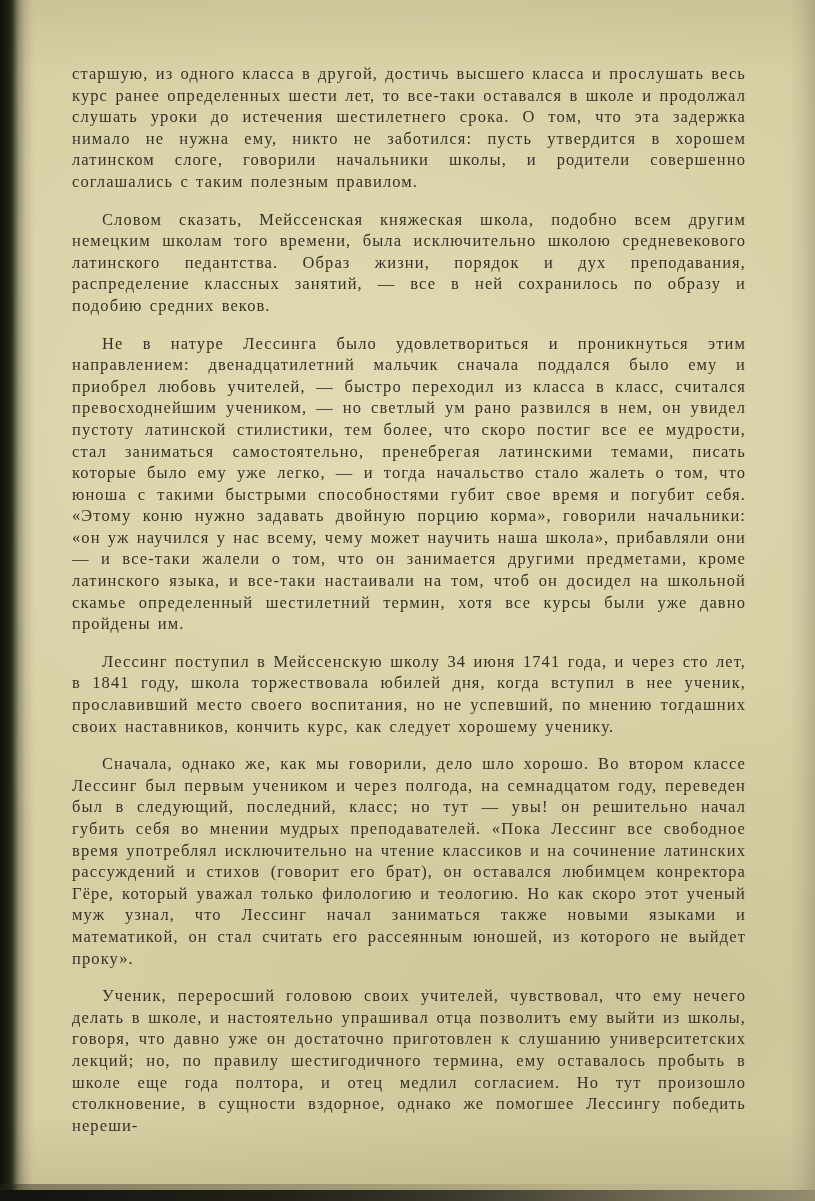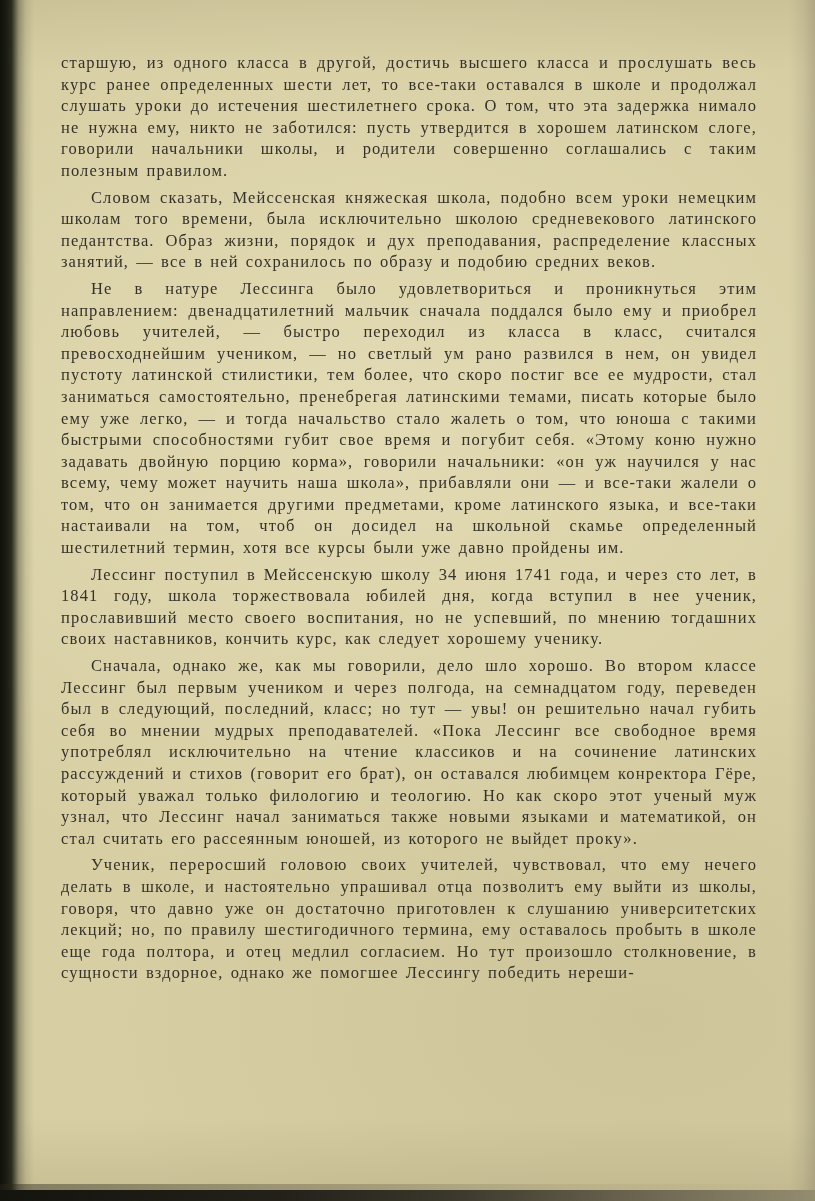--- a/index.html
+++ b/index.html
@@ -72,21 +72,21 @@
     top: 47px;
     width: 706px;
     color: #35322b;
     font-size: 16.5px;
     line-height: 21.6px;
     text-align: justify;
     letter-spacing: 1.1px;
     word-spacing: 2px;
   }
   .text-block p {
-    margin: 5px;
+    margin: 16px;
     padding: 0;
     text-indent: 30px;
   }
   .text-block p.no-indent {
     text-indent: 0;
   }
   .page-number {
     position: absolute;
     right: 58px;
     top: 1199px;
@@ -100,21 +100,21 @@
 
 <div class="page">
 
   <div class="left-edge"></div>
   <div class="right-edge"></div>
   <div class="bottom-edge-soft"></div>
   <div class="bottom-edge"></div>
 
   <div class="text-block">
     <p class="no-indent">старшую, из одного класса в другой, достичь высшего класса и прослушать весь курс ранее определенных шести лет, то все-таки оставался в школе и продолжал слушать уроки до истечения шестилетнего срока. О том, что эта задержка нимало не нужна ему, никто не заботился: пусть утвердится в хорошем латинском слоге, говорили начальники школы, и родители совершенно соглашались с таким полезным правилом.</p>
-    <p>Словом сказать, Мейссенская княжеская школа, подобно всем уроки немецким школам того времени, была исключительно школою средневекового латинского педантства. Образ жизни, порядок и дух преподавания, распределение классных занятий, — все в ней сохранилось по образу и подобию средних веков.</p>
+    <p>Словом сказать, Мейссенская княжеская школа, подобно всем другим немецким школам того времени, была исключительно школою средневекового латинского педантства. Образ жизни, порядок и дух преподавания, распределение классных занятий, — все в ней сохранилось по образу и подобию средних веков.</p>
     <p>Не в натуре Лессинга было удовлетвориться и проникнуться этим направлением: двенадцатилетний мальчик сначала поддался было ему и приобрел любовь учителей, — быстро переходил из класса в класс, считался превосходнейшим учеником, — но светлый ум рано развился в нем, он увидел пустоту латинской стилистики, тем более, что скоро постиг все ее мудрости, стал заниматься самостоятельно, пренебрегая латинскими темами, писать которые было ему уже легко, — и тогда начальство стало жалеть о том, что юноша с такими быстрыми способностями губит свое время и погубит себя. «Этому коню нужно задавать двойную порцию корма», говорили начальники: «он уж научился у нас всему, чему может научить наша школа», прибавляли они — и все-таки жалели о том, что он занимается другими предметами, кроме латинского языка, и все-таки настаивали на том, чтоб он досидел на школьной скамье определенный шестилетний термин, хотя все курсы были уже давно пройдены им.</p>
     <p>Лессинг поступил в Мейссенскую школу 34 июня 1741 года, и через сто лет, в 1841 году, школа торжествовала юбилей дня, когда вступил в нее ученик, прославивший место своего воспитания, но не успевший, по мнению тогдашних своих наставников, кончить курс, как следует хорошему ученику.</p>
     <p>Сначала, однако же, как мы говорили, дело шло хорошо. Во втором классе Лессинг был первым учеником и через полгода, на семнадцатом году, переведен был в следующий, последний, класс; но тут — увы! он решительно начал губить себя во мнении мудрых преподавателей. «Пока Лессинг все свободное время употреблял исключительно на чтение классиков и на сочинение латинских рассуждений и стихов (говорит его брат), он оставался любимцем конректора Гёре, который уважал только филологию и теологию. Но как скоро этот ученый муж узнал, что Лессинг начал заниматься также новыми языками и математикой, он стал считать его рассеянным юношей, из которого не выйдет проку».</p>
     <p>Ученик, переросший головою своих учителей, чувствовал, что ему нечего делать в школе, и настоятельно упрашивал отца позволитъ ему выйти из школы, говоря, что давно уже он достаточно приготовлен к слушанию университетских лекций; но, по правилу шестигодичного термина, ему оставалось пробыть в школе еще года полтора, и отец медлил согласием. Но тут произошло столкновение, в сущности вздорное, однако же помогшее Лессингу победить нереши-</p>
   </div>
 
   <div class="page-number">101</div>
 
 </div>
 

